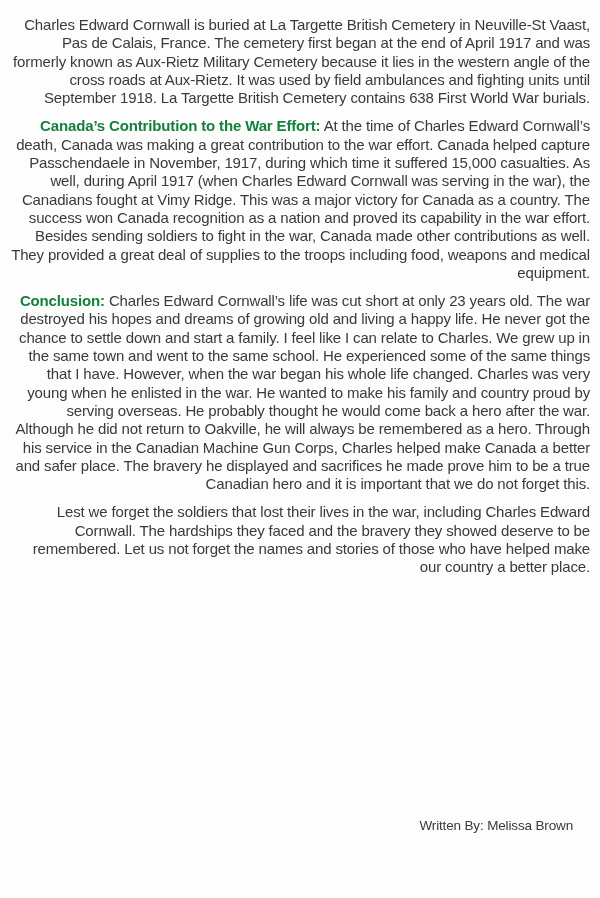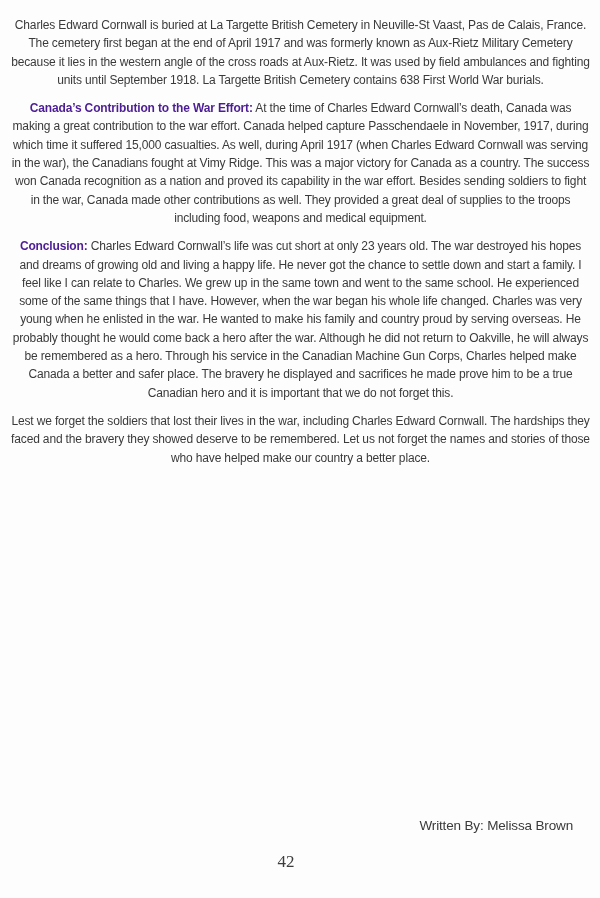--- a/index.html
+++ b/index.html
@@ -16,33 +16,33 @@
     overflow: hidden;
     font-family: "Liberation Sans", sans-serif;
   }
 
   .content {
     position: absolute;
     left: 11px;
     top: 16px;
     width: 579px;
     color: #3a3a3a;
-    font-size: 12px;
+    font-size: 15px;
     line-height: 18.3px;
     letter-spacing: -0.15px;
-    text-align: center;
+    text-align: right;
   }
 
   .doc-paragraph {
     margin: 0 0 10px 0;
   }
 
   .lead {
     font-weight: 700;
-    color: #4c1d95;
+    color: #15803d;
     margin-top: 27px;
   }
 
   .byline {
     position: absolute;
     top: 817px;
     right: 27px;
     color: #3a3a3a;
     font-size: 13.5px;
     line-height: 18px;
@@ -74,15 +74,14 @@
 
     <p class="doc-paragraph"><span class="lead">Conclusion:</span><span> Charles Edward Cornwall’s life was cut short at only 23 years old. The war destroyed his hopes and dreams of growing old and living a happy life. He never got the chance to settle down and start a family. I feel like I can relate to Charles. We grew up in the same town and went to the same school. He experienced some of the same things that I have. However, when the war began his whole life changed. Charles was very young when he enlisted in the war. He wanted to make his family and country proud by serving overseas. He probably thought he would come back a hero after the war. Although he did not return to Oakville, he will always be remembered as a hero. Through his service in the Canadian Machine Gun Corps, Charles helped make Canada a better and safer place. The bravery he displayed and sacrifices he made prove him to be a true Canadian hero and it is important that we do not forget this.</span></p>
 
     <p class="doc-paragraph"><span class="lead"></span><span>Lest we forget the soldiers that lost their lives in the war, including Charles Edward Cornwall. The hardships they faced and the bravery they showed deserve to be remembered. Let us not forget the names and stories of those who have helped make our country a better place.</span></p>
 
 
   </div>
 
   <div class="byline">Written By: Melissa Brown</div>
 
-  <div class="page-number">42</div>
 
 </div>
 
 </body></html>

